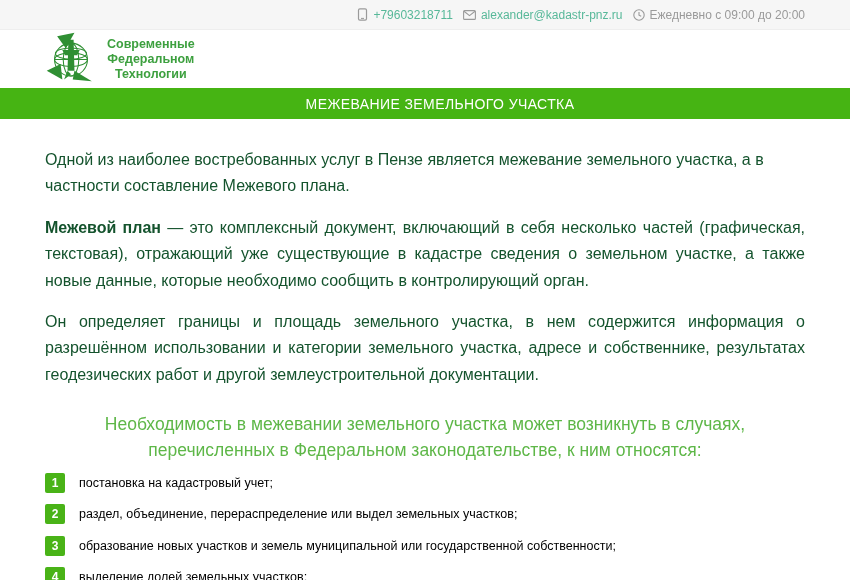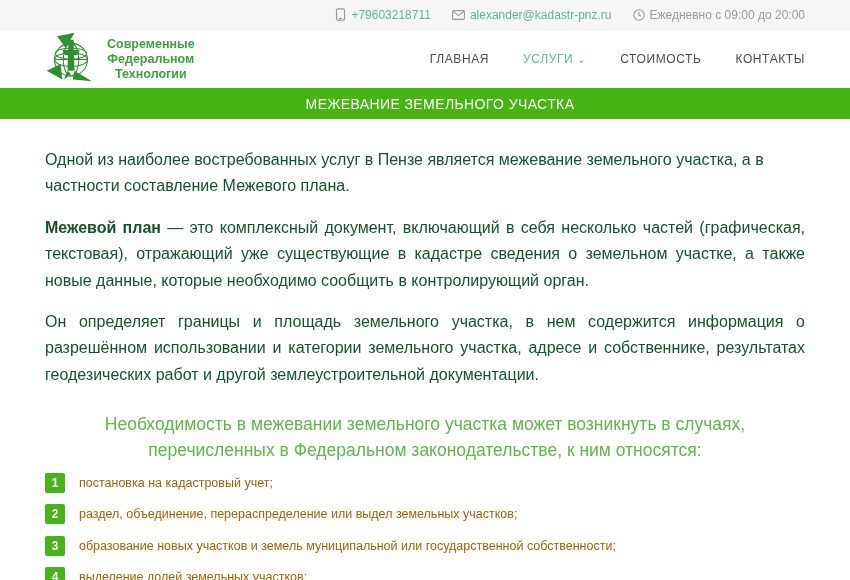--- a/index.html
+++ b/index.html
@@ -5,21 +5,21 @@
   * { margin:0; padding:0; box-sizing:border-box; }
   html,body { width:850px; }
   body {
     font-family:"Liberation Sans","DejaVu Sans",sans-serif;
     background:#ffffff; color:#555; width:850px; height:580px; overflow:hidden;
   }
   
   .topbar { background:#f6f6f6; border-bottom:1px solid #eeeeee; height:30px; }
   .topbar-inner {
     width:760px; margin:0 auto; height:100%;
-    display:flex; align-items:center; justify-content:flex-end; gap:21px;
+    display:flex; align-items:center; justify-content:flex-end; gap:10px;
     font-size:12px; color:#9a9a9a;
   }
   .topbar-item { display:flex; align-items:center; gap:5px; white-space:nowrap; }
   .topbar-link { color:#57b899; text-decoration:none; }
   .topbar-item svg { display:block; }
   
   .header { background:#ffffff; height:58px; }
   .header-inner {
     width:760px; margin:0 auto; height:100%;
     display:flex; align-items:center; justify-content:space-between;
@@ -50,21 +50,21 @@
     color:#5eb748; font-size:17.5px; font-weight:400; text-align:center;
     line-height:1.45; margin:24px auto 10px; max-width:680px;
   }
   .feature-list { list-style:none; margin-bottom:6px; }
   .feature-item { display:flex; align-items:center; gap:14px; margin-bottom:11.5px; }
   .num-badge {
     width:20px; height:20px; flex:0 0 20px; background:#49b317; border-radius:2px;
     color:#ffffff; font-size:12px; font-weight:700;
     display:flex; align-items:center; justify-content:center;
   }
-  .feature-text { font-size:12.5px; color:#a16207; }
+  .feature-text { font-size:12.5px; color:#000000; }
 </style>
 </head>
 <body>
 
 <div class="topbar">
   <div class="topbar-inner">
     <div class="topbar-item">
       <span>
         <svg width="11" height="13" viewBox="0 0 11 13">
             <rect x="1.5" y="0.8" width="8" height="11.4" rx="1.4" fill="none" stroke="#9a9a9a" stroke-width="1.2"></rect>
@@ -115,35 +115,20 @@
             <polygon points="26,46 22,56 30,50"></polygon>
           </g>
         </svg>
       </span>
       <span class="logo-text">
         <span>Современные</span><br>
         <span>Федеральном</span><br>
         <span>Технологии</span>
       </span>
     </a>
-    <nav class="nav">
-      <a href="#" class="nav-item">
-        <span>ГЛАВНАЯ</span>
-      </a>
-      <a href="#" class="nav-item active">
-        <span>УСЛУГИ</span>
-        <span class="caret">⌄</span>
-      </a>
-      <a href="#" class="nav-item">
-        <span>СТОИМОСТЬ</span>
-      </a>
-      <a href="#" class="nav-item">
-        <span>КОНТАКТЫ</span>
-      </a>
-    </nav>
   </div>
 </div>
 
 <div class="banner">
   <h1 class="banner-title">МЕЖЕВАНИЕ ЗЕМЕЛЬНОГО УЧАСТКА</h1>
 </div>
 
 <div class="content">
   <p class="first">Одной из наиболее востребованных услуг в Пензе является межевание земельного участка, а в частности составление Межевого плана.</p>
 

